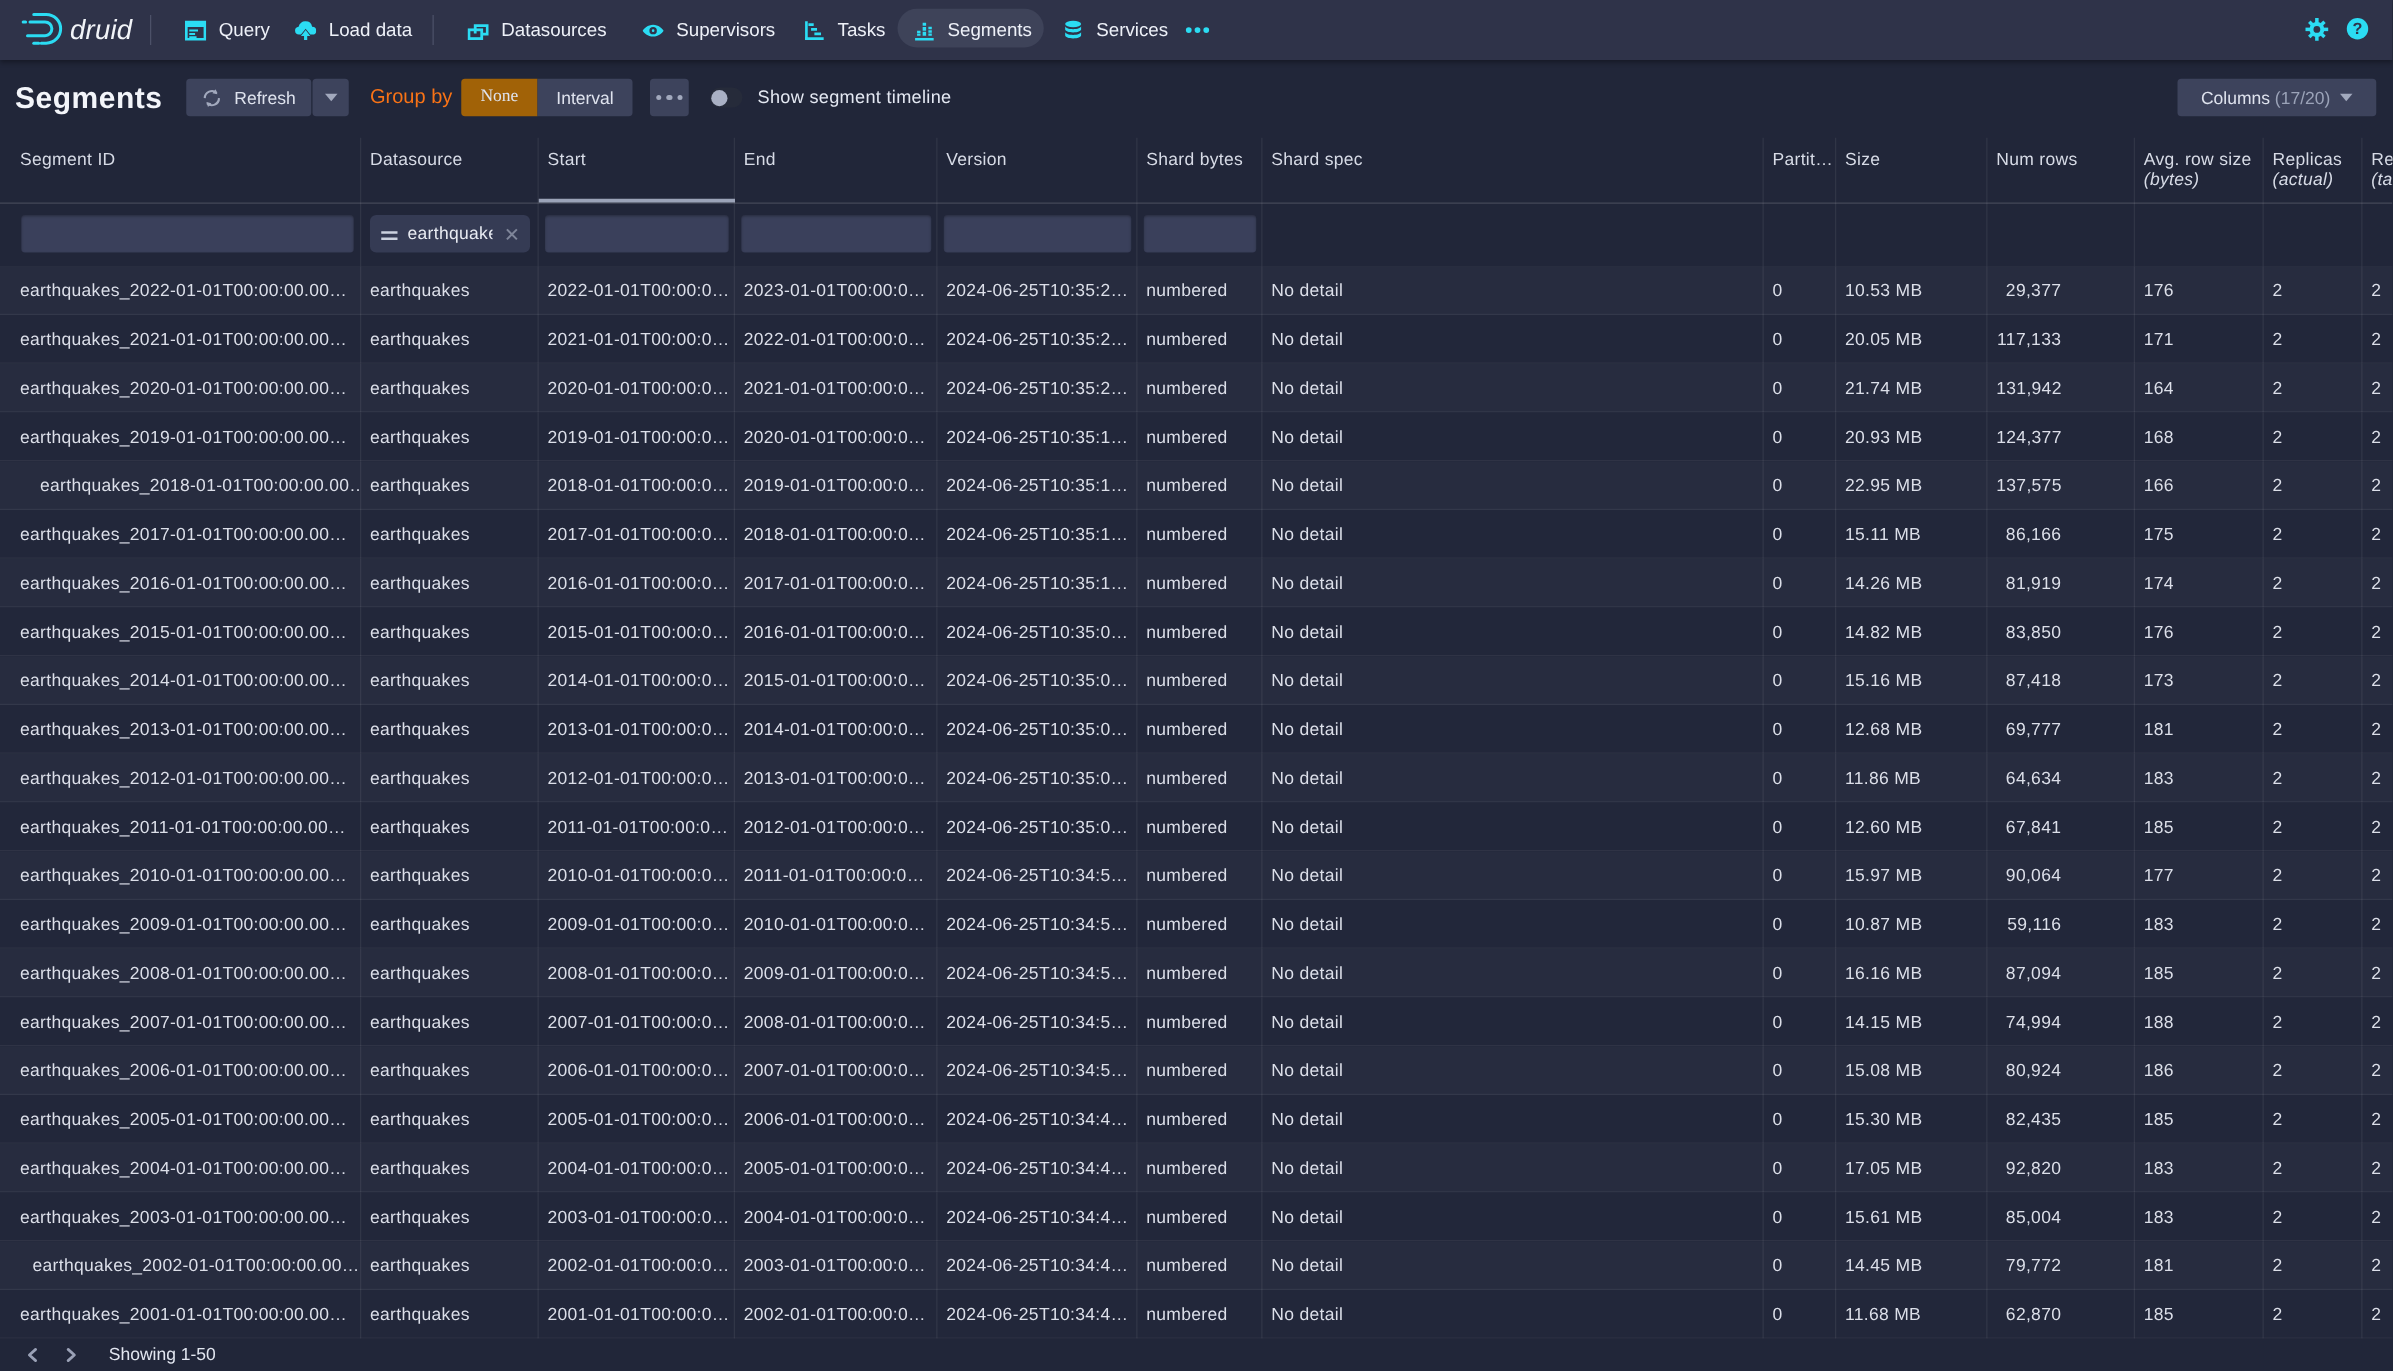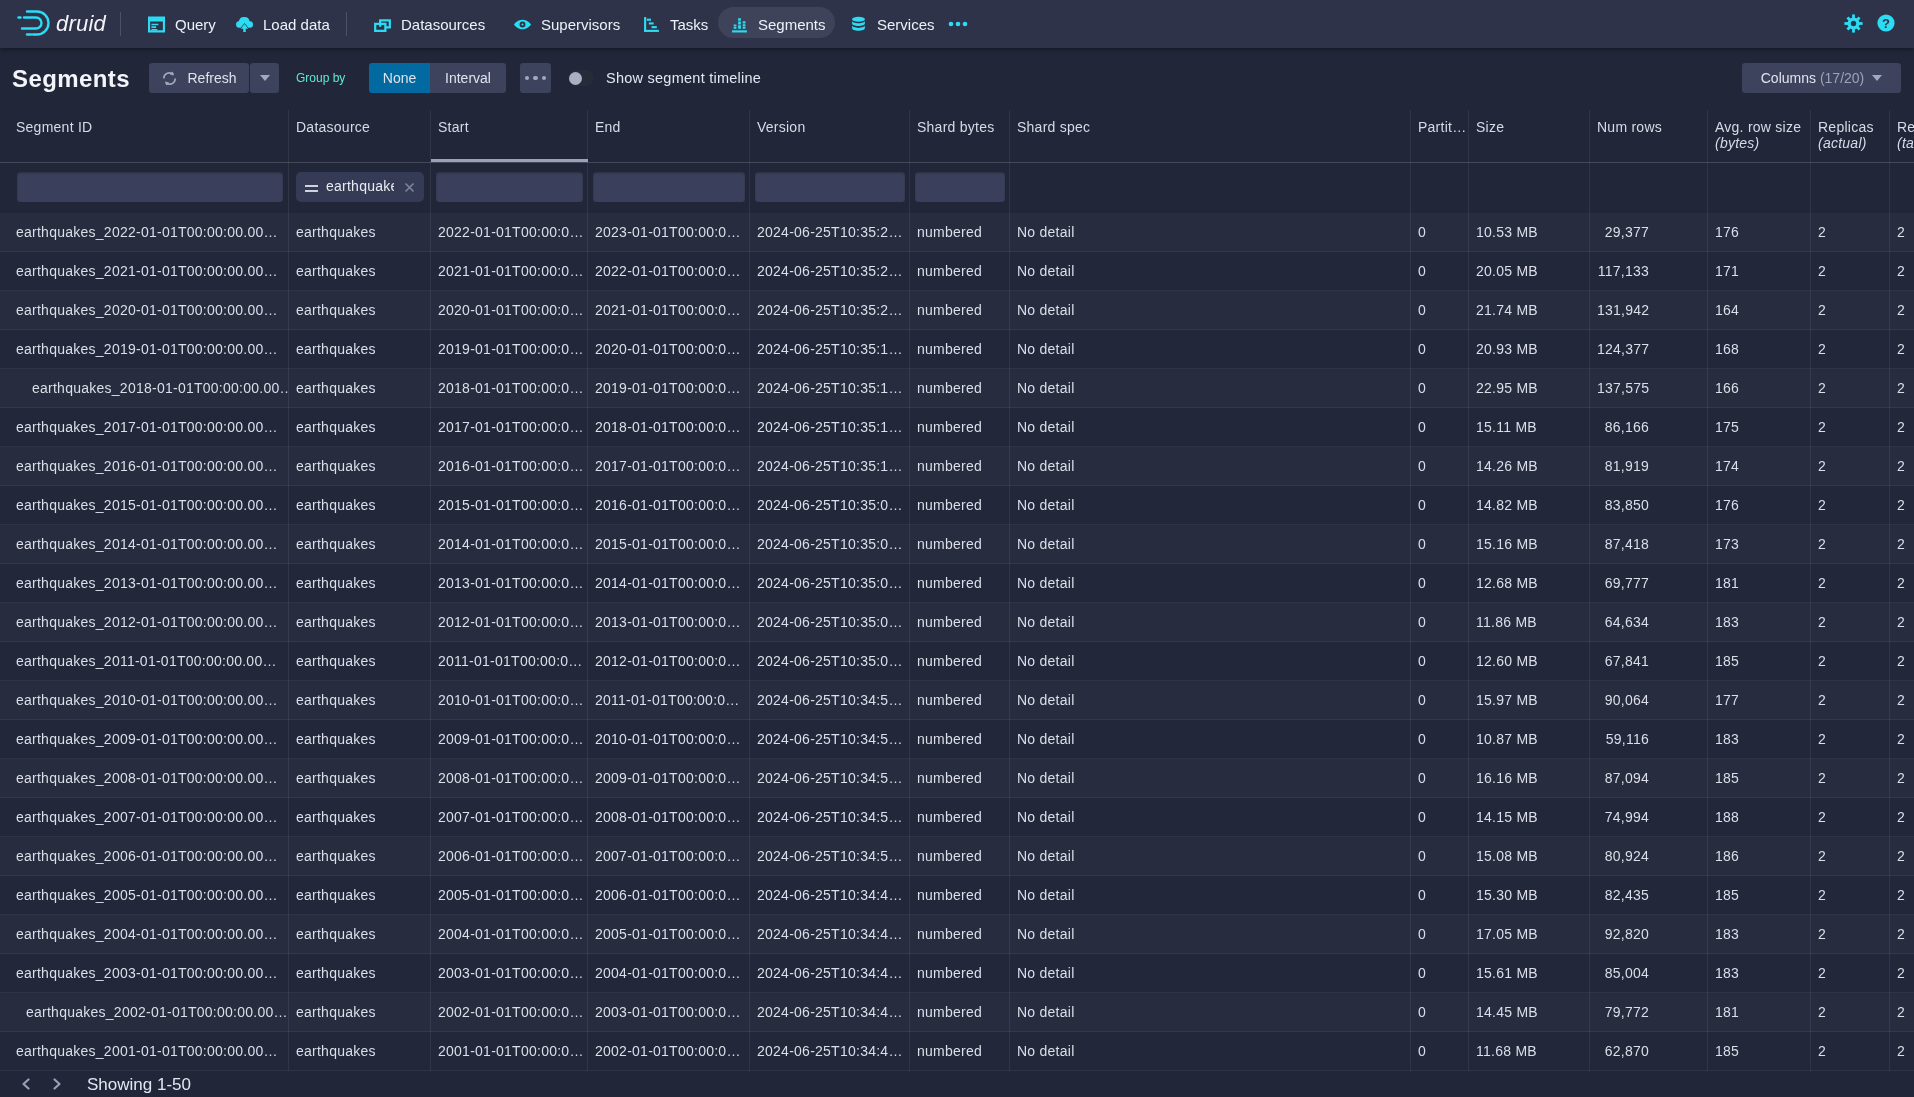--- a/index.html
+++ b/index.html
@@ -14,21 +14,21 @@
 .navdiv { position:absolute; top:12px; width:1px; height:24px; background:#4c5168; }
 .nitem { position:absolute; top:0; height:48px; display:flex; align-items:center; gap:10px;
   font-size:15px; color:#eef1f8; }
 .pill { position:absolute; left:718px; top:7px; width:117px; height:31px; background:#3e4359; border-radius:16px; }
 .nico { width:17px; height:17px; }
 
 
 .h1 { position:absolute; left:12px; top:65px; font-size:24px; font-weight:bold; letter-spacing:0.4px; color:#f3f5fa; }
 .btn { position:absolute; top:63px; height:30px; background:#3d435c; border-radius:3px;
   display:flex; align-items:center; justify-content:center; font-size:14px; color:#dfe3ee; }
-.lbl { position:absolute; top:63px; height:30px; display:flex; align-items:center; font-size:12px; color:#5eead4; }
+.lbl { position:absolute; top:63px; height:30px; display:flex; align-items:center; font-size:16px; color:#f97316; }
 .caret { width:0; height:0; border-left:5.5px solid transparent; border-right:5.5px solid transparent; border-top:6.5px solid #a2a9bd; }
 .dots3 span { display:inline-block; width:4.6px; height:4.6px; border-radius:50%; background:#a2a9bd; margin:0 2px; }
 .switch { position:absolute; left:568px; top:70px; width:26px; height:16px; border-radius:8px; background:#262b3a; }
 .switch .knob { position:absolute; left:0.5px; top:1.5px; width:13px; height:13px; border-radius:50%; background:#a9b0c4; }
 
 
 .hcell { position:absolute; top:0; height:52px; border-right:1px solid rgba(255,255,255,0.07);
   font-size:14px; letter-spacing:0.25px; color:#d7dbe6; padding:9px 0 0 7px; }
 .fcell { position:absolute; top:52px; height:51px; border-right:1px solid rgba(255,255,255,0.07); }
 .finput { position:absolute; top:62px; height:30px; background:#3a405b; border-radius:3px; box-shadow:inset 0 1px 2px rgba(0,0,0,0.3); }
@@ -165,21 +165,21 @@
         </g>
         <path fill="#a2a9bd" d="M11.6 1.4 L12.9 5.4 L8.9 4.5 Z"></path>
         <path fill="#a2a9bd" d="M5.4 15.6 L4.1 11.6 L8.1 12.5 Z"></path>
       </svg>
     <span>Refresh</span>
   </div>
   <div class="btn" style="left:250px; width:29px; top:15px;">
       <span class="caret"></span>
     </div>
   <div class="lbl" style="left:296px; top:15px;">Group by</div>
-  <div class="btn" style="left:369px; width:61px; top:15px; background:#0369a1; border-radius:3px 0 0 3px;">None</div>
+  <div class="btn" style="left:369px; width:61px; top:15px; background:#a16207; border-radius:3px 0 0 3px;font-family:Liberation Serif, serif;">None</div>
   <div class="btn" style="left:430px; width:76px; top:15px; border-radius:0 3px 3px 0;">Interval</div>
   <div class="btn dots3" style="left:520px; width:31px; top:15px;">
       <span></span>
       <span></span>
       <span></span>
     </div>
   <div class="switch" style="top:22px">
       <span class="knob"></span>
     </div>
   <div class="lbl" style="left:606px; top:15px; color:#e4e8f2; font-size:14.5px; letter-spacing:0.25px;">Show segment timeline</div>
@@ -564,14 +564,14 @@
     </div>
   </div>
 
 <div id="pager" style="position:absolute; top:1071px; left:0; width:1914px; height:26px; background:#212639;">
   <svg style="position:absolute;left:19px;top:5px" width="14" height="16" viewBox="0 0 14 16">
       <path d="M9.5 3.5 L4.5 8 L9.5 12.5" fill="none" stroke="#9aa1b6" stroke-width="2.2" stroke-linecap="round" stroke-linejoin="round"></path>
     </svg>
   <svg style="position:absolute;left:50px;top:5px" width="14" height="16" viewBox="0 0 14 16">
       <path d="M4.5 3.5 L9.5 8 L4.5 12.5" fill="none" stroke="#9aa1b6" stroke-width="2.2" stroke-linecap="round" stroke-linejoin="round"></path>
     </svg>
-  <div style="position:absolute; left:87px; top:4px; font-size:17px; color:#e2e6f0;">Showing 1-50</div>
+  <div style="position:absolute; left:87px; top:4px; font-size:14px; color:#e2e6f0;">Showing 1-50</div>
 </div>
 
 </body></html>

